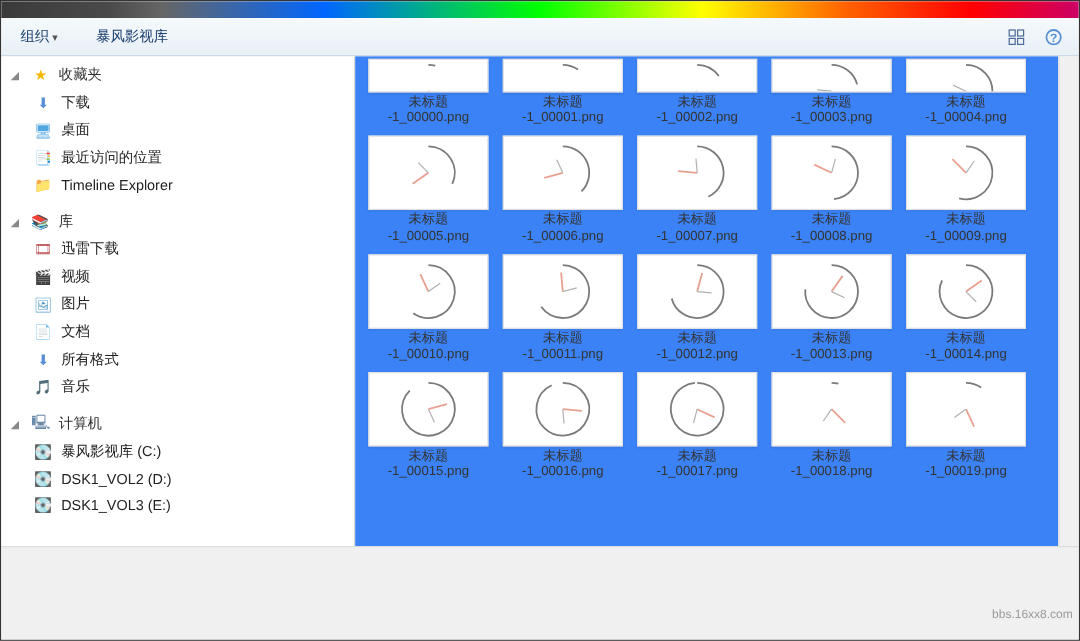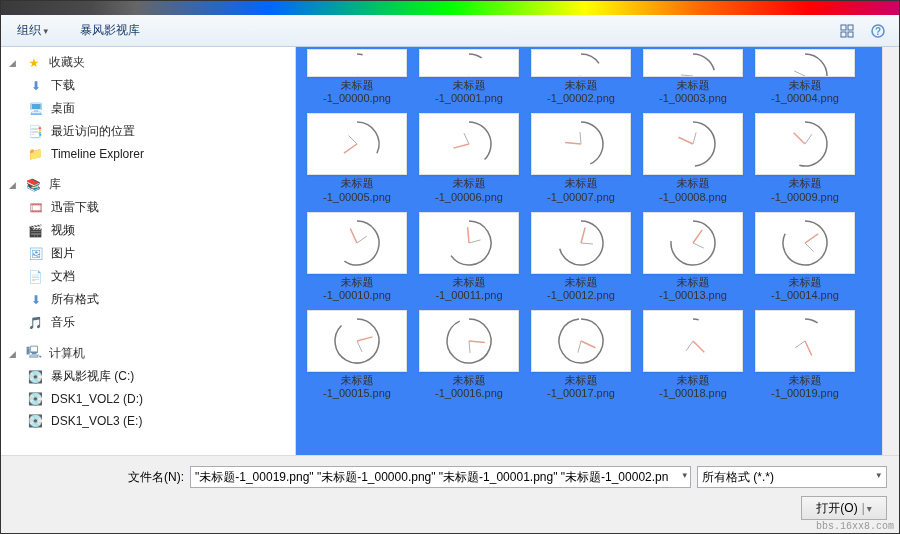--- a/index.html
+++ b/index.html
@@ -43,21 +43,21 @@
 .row1 .lbl { margin-left: 115px; }
 .fname { flex: 1; height: 22px; border: 1px solid #abadb3; padding: 2px 18px 2px 4px; font-size: 12px; background: #fff; }
 .fname-wrap { flex: 1; position: relative; display: flex; }
 .fname-wrap::after { content: "▾"; position: absolute; right: 4px; top: 4px; font-size: 9px; color: #555; }
 .filter { width: 190px; height: 22px; border: 1px solid #abadb3; padding: 2px 4px; font-size: 12px; background: #fff; appearance: none; }
 .filter-wrap { position: relative; width: 190px; }
 .filter-wrap::after { content: "▾"; position: absolute; right: 6px; top: 4px; font-size: 9px; color: #555; pointer-events:none; }
 .row2 { display: flex; justify-content: flex-end; gap: 6px; }
 .btn { min-width: 86px; height: 24px; border: 1px solid #acacac; background: linear-gradient(#f5f5f5, #e5e5e5); font-size: 12px; padding: 0 8px; cursor: default; }
 .btn.split::after { content: " │▾"; font-size: 10px; color: #666; }
-.watermark { position: absolute; right: 6px; bottom: 2px; font-size: 10px; color: #999; font-family: Liberation Mono, monospace; }
+.watermark { position: absolute; right: 6px; bottom: 16px; font-size: 10px; color: #999; font-family: Liberation Sans, sans-serif; }
 .scrollbar { width: 17px; background: #f0f0f0; border-left: 1px solid #e0e0e0; }
 </style>
 </head>
 <body>
 
 <div class="titlebar"></div>
 
 <div class="toolbar">
   <span class="item dd">组织</span>
   <span class="item">暴风影视库</span>
@@ -358,27 +358,17 @@
   </svg>
           </div>
     <div class="thumb-cap">未标题<br>-1_00019.png</div>
   </div>
       </div>
   </div>
   <div class="scrollbar"></div>
 </div>
 
 <div class="bottom">
-  <div class="row1">
-    <span class="lbl">文件名(N):</span>
-    <div class="fname-wrap">
-      <input class="fname" value="&quot;未标题-1_00019.png&quot; &quot;未标题-1_00000.png&quot; &quot;未标题-1_00001.png&quot; &quot;未标题-1_00002.pn" style="">
-    </div>
-    <div class="filter-wrap">
-      <input class="filter" value="所有格式 (*.*)" style="">
-    </div>
-  </div>
   <div class="row2">
-    <button class="btn split">打开(O)</button>
   </div>
 </div>
 
 <div class="watermark">bbs.16xx8.com</div>
 
 </body></html>

